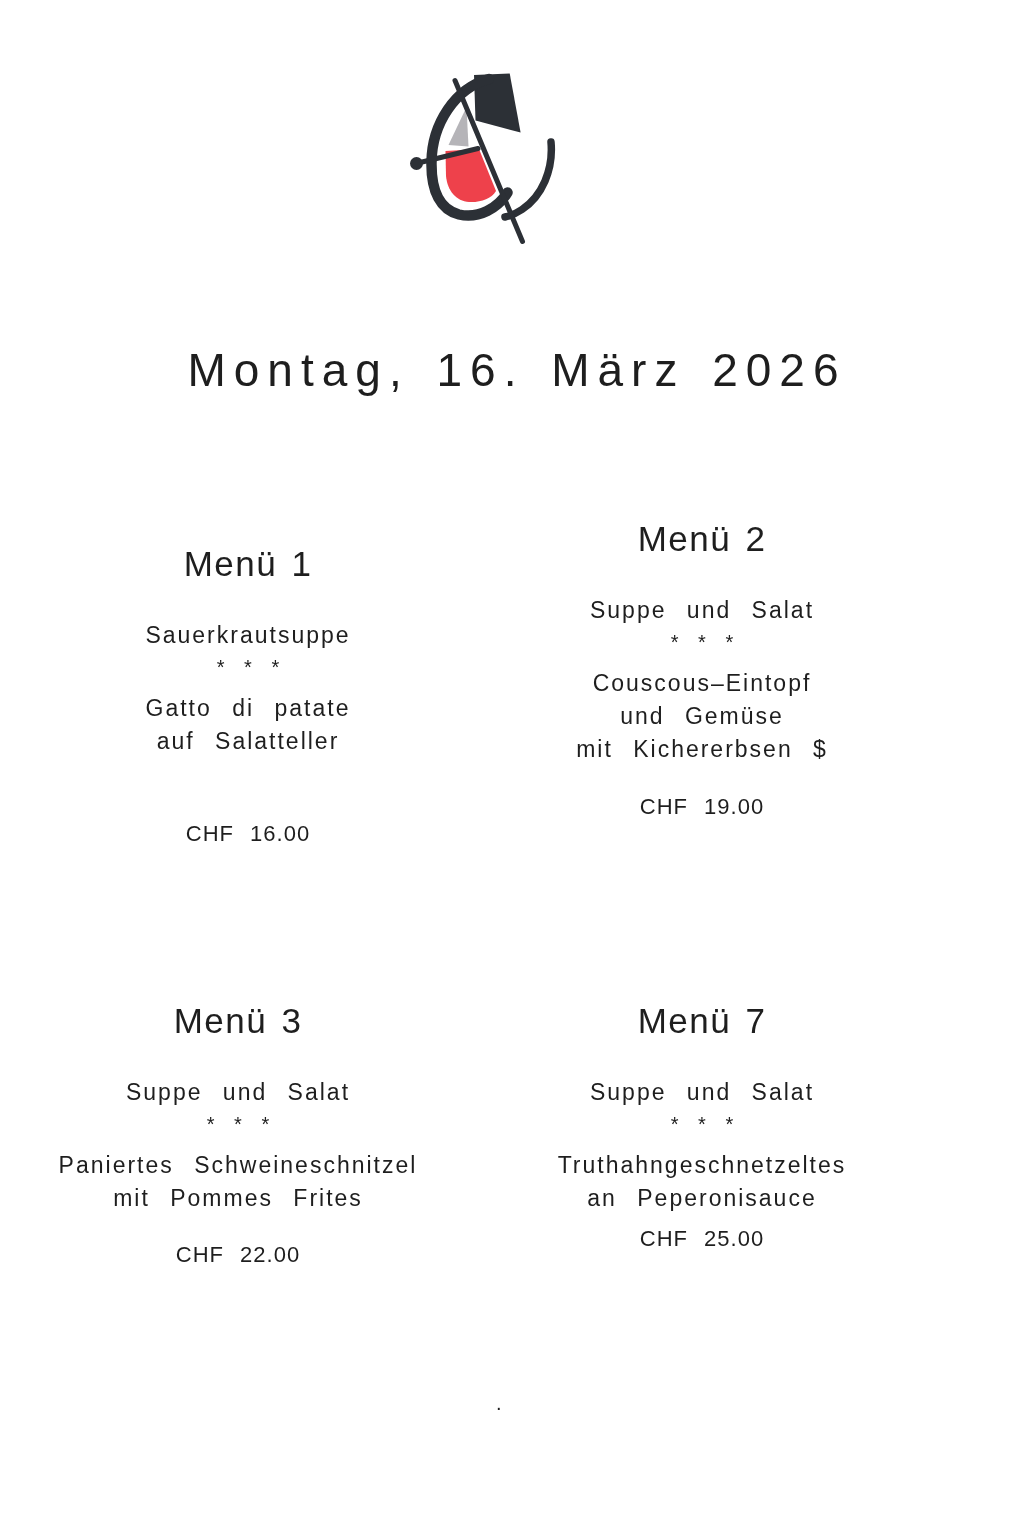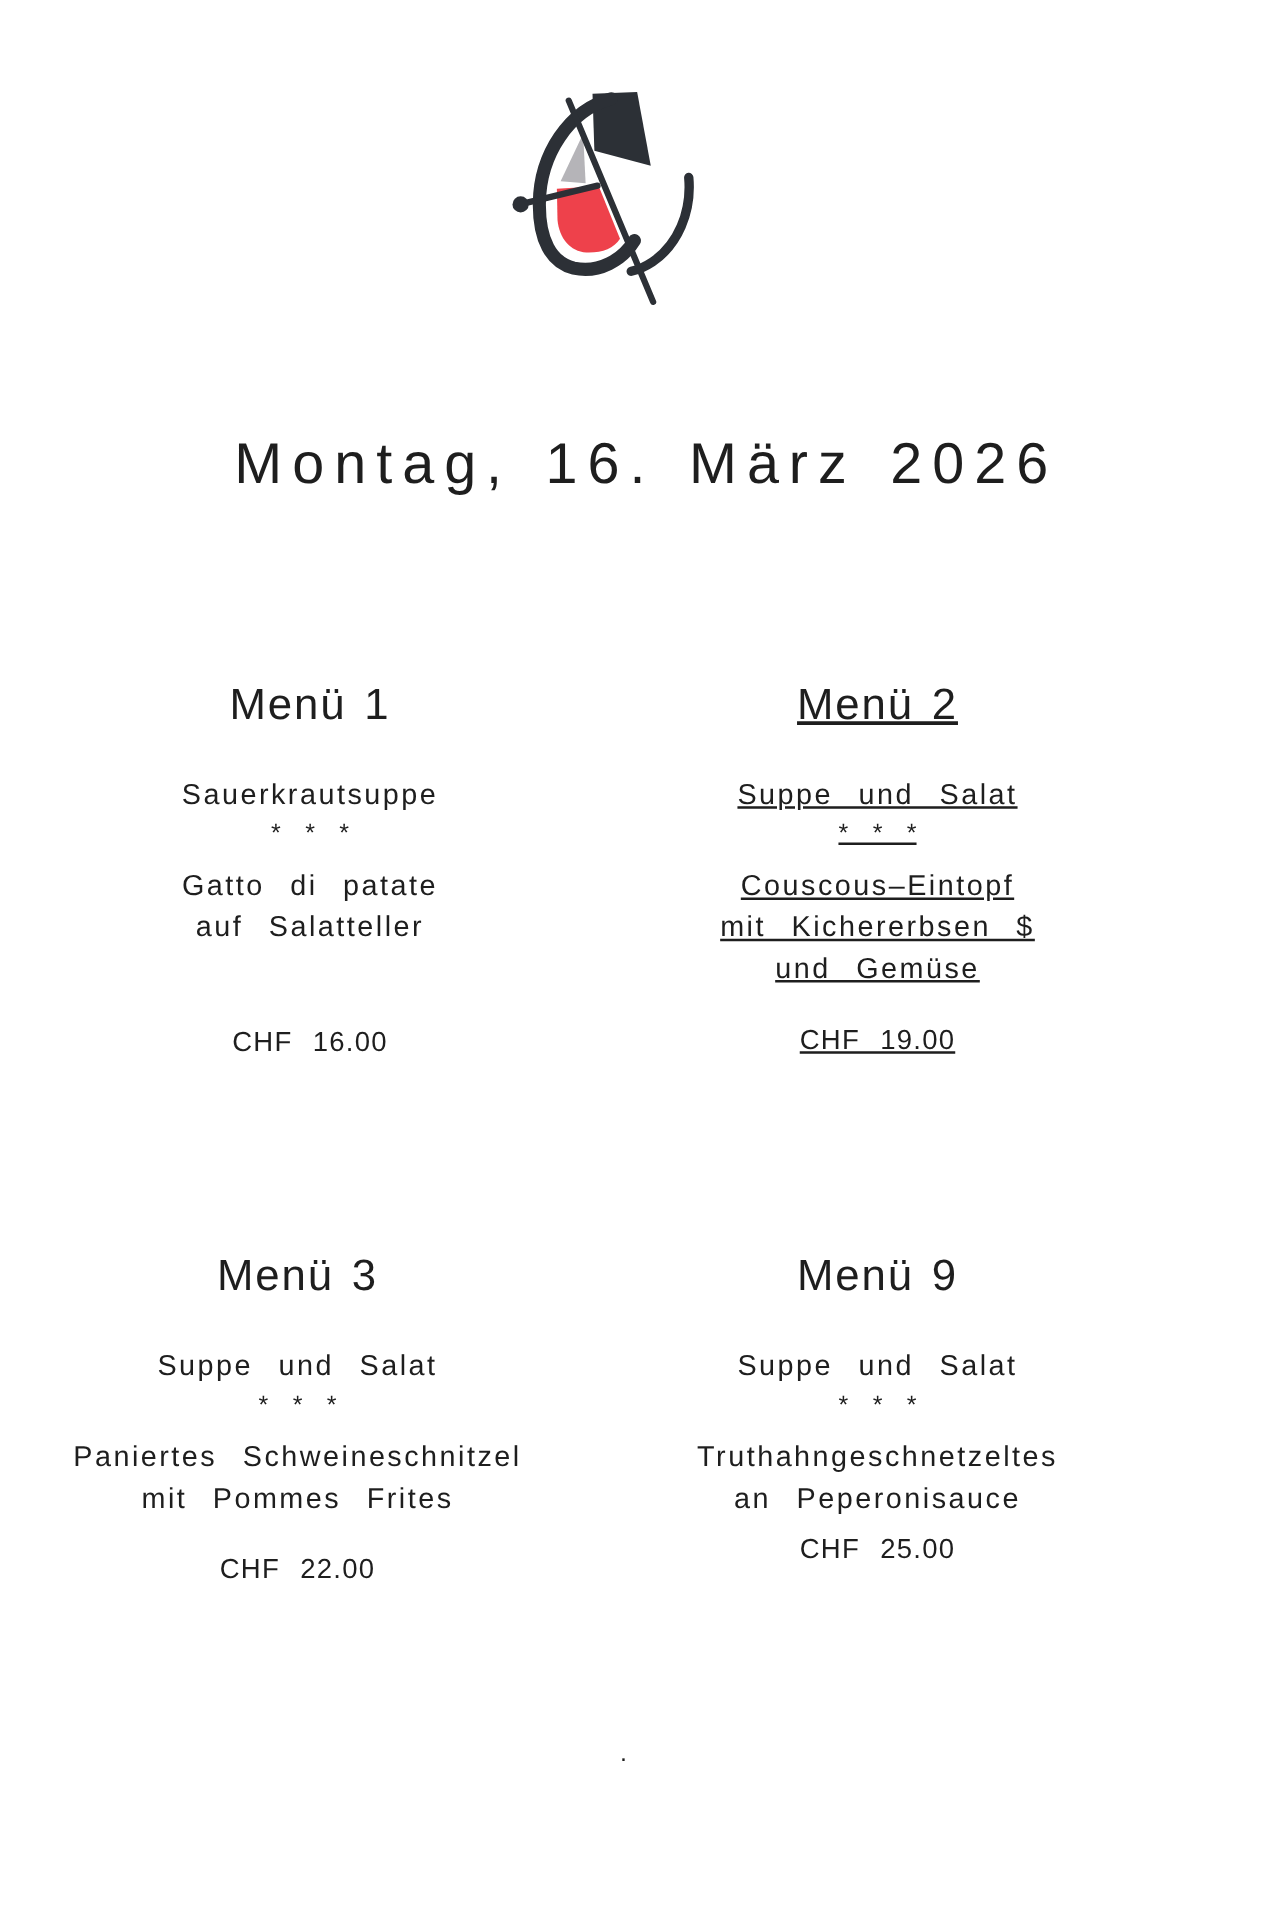--- a/index.html
+++ b/index.html
@@ -34,21 +34,21 @@
     font-weight: 400;
     letter-spacing: 8px;
     word-spacing: 6px;
     line-height: 50px;
     white-space: nowrap;
   }
 
   
   .menu { position: absolute; width: 440px; text-align: center; }
   .m1 { left: 28px;  top: 545px; }
-  .m2 { left: 482px; top: 545px; text-decoration: underline; }
+  .m2 { left: 482px; top: 520px; }
   .m3 { left: 18px;  top: 1002px; }
   .m4 { left: 482px; top: 1002px; }
 
   .menu-title {
     margin: 0;
     font-size: 35px;
     font-weight: 400;
     letter-spacing: 1.5px;
     word-spacing: 3px;
     line-height: 38px;
@@ -126,39 +126,39 @@
     </div>
     <div class="price">CHF 16.00</div>
   </section>
 
   <section class="menu m2">
     <h2 class="menu-title">Menü 2</h2>
     <div class="course course-first">Suppe und Salat</div>
     <div class="stars">* * *</div>
     <div class="course course-second">
       <div>Couscous–Eintopf</div>
+      <div>und Gemüse</div>
       <div>mit Kichererbsen $</div>
-      <div>und Gemüse</div>
     </div>
     <div class="price">CHF 19.00</div>
   </section>
 
   <section class="menu m3">
     <h2 class="menu-title">Menü 3</h2>
     <div class="course course-first">Suppe und Salat</div>
     <div class="stars">* * *</div>
     <div class="course course-second">
       <div>Paniertes Schweineschnitzel</div>
       <div>mit Pommes Frites</div>
     </div>
     <div class="price">CHF 22.00</div>
   </section>
 
   <section class="menu m4">
-    <h2 class="menu-title">Menü 9</h2>
+    <h2 class="menu-title">Menü 7</h2>
     <div class="course course-first">Suppe und Salat</div>
     <div class="stars">* * *</div>
     <div class="course course-second">
       <div>Truthahngeschnetzeltes</div>
       <div>an Peperonisauce</div>
     </div>
     <div class="price">CHF 25.00</div>
   </section>
 
   <span class="footer-dot">.</span>

